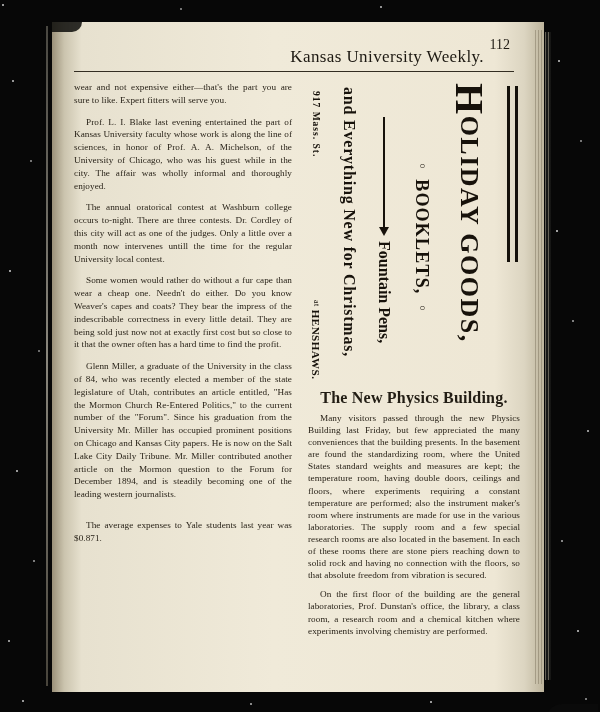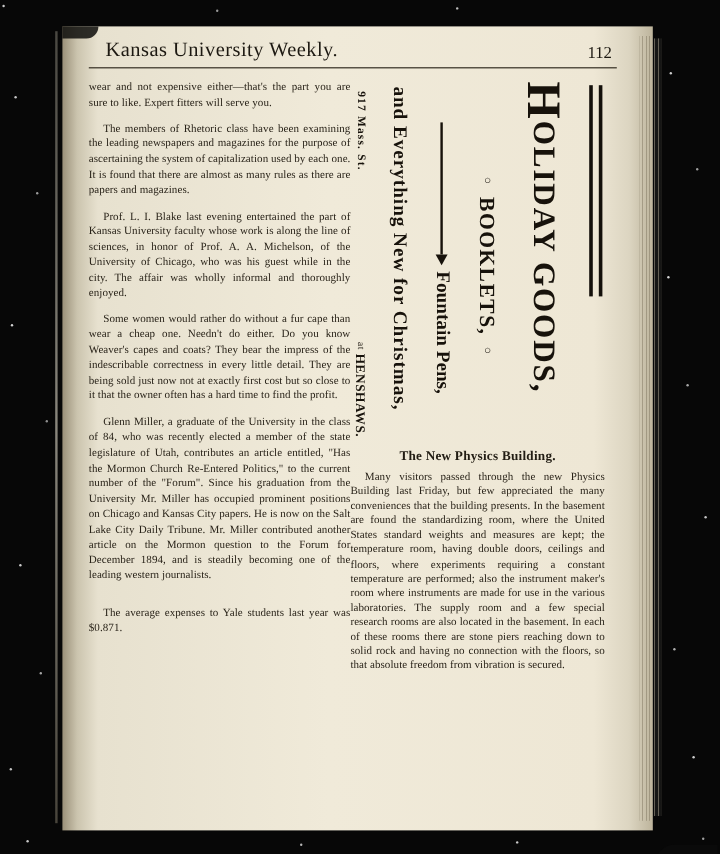--- a/index.html
+++ b/index.html
@@ -37,26 +37,26 @@
     color:#241f17;
   }
   .page::after {
     content:""; position:absolute; right:0; top:8px; bottom:8px; width:11px;
     background:repeating-linear-gradient(90deg,rgba(255,255,255,0) 0 2px,rgba(118,108,87,.45) 2px 3px);
     pointer-events:none;
   }
   .corner-top-left { position:absolute; left:0; top:0; width:30px; height:10px; background:#0d0d0b; border-radius:0 0 12px 0; opacity:.85; }
   .corner-notch { position:absolute; left:494px; top:682px; width:52px; height:30px; background:#0a0a0a; border-radius:16px 0 0 0; }
 
-  .masthead-row { position:relative; padding:10px 60px 0 20px; text-align:left;margin-left:16px; }
+  .masthead-row { position:relative; padding:25px 60px 0 20px; text-align:right;margin-left:16px; }
   .masthead { font-size:17px; letter-spacing:.4px; color:#1d1912; }
   .page-number { position:absolute; top:15px; right:34px; font-size:14px; color:#1d1912; }
   .head-rule { border-top:1.5px solid #332d22; margin:4px 30px 9px 22px; }
 
-  .columns { display:flex; padding:0 24px 0 22px; }
+  .columns { display:flex; gap:16px; padding:0 24px 0 22px; }
   .col-left { width:218px; }
   .col-right { width:212px; }
 
   .body-text {
     font-size:9.2px; line-height:12.8px; text-align:justify; text-indent:12px;
     margin-bottom:9px; color:#292319; letter-spacing:.05px;
   }
   .no-indent { text-indent:0; }
   .yale-note { margin-top:18px; }
   .col-right .body-text { line-height:12.1px; margin-bottom:7px; }
@@ -78,21 +78,21 @@
   }
   .ad-pens { font-size:16px; font-weight:bold; }
   .col-booklets { padding-top:70px; }
   .ad-booklets { font-size:18px; font-weight:bold; letter-spacing:1.2px; }
   .orn { font-size:10px; font-weight:normal; margin-inline:7px; }
   .ad-holiday { font-size:26px; font-weight:bold; letter-spacing:1.5px; line-height:1; }
   .holiday-initial { font-size:40px; }
   .ad-rule { width:11px; height:176px; margin-top:3px; border-left:3px solid #14100a; border-right:3px solid #14100a; }
 
   .article-heading {
-    font-size:11px; font-weight:bold; text-align:center; letter-spacing:.2px;
+    font-size:16px; font-weight:bold; text-align:center; letter-spacing:.2px;
     margin:4px 0 5px; color:#221d14;
   }
 </style>
 </head>
 <body>
 
 <div class="scan">
   <div class="speckles"></div>
   <div class="opposite-page-edge"></div>
   <div class="fore-edge"></div>
@@ -103,22 +103,22 @@
     <div class="masthead-row">
       <div class="masthead">Kansas University Weekly.</div>
       <div class="page-number">112</div>
     </div>
     <div class="head-rule"></div>
 
     <div class="columns">
 
       <div class="col-left">
         <p class="body-text no-indent">wear and not expensive either—that's the part you are sure to like.  Expert fitters will serve you.</p>
-        <p class="body-text">The members of Rhetoric class have been examining the leading newspapers and magazines for the purpose of ascertaining the system of capitalization used by each one.  It is found that there are almost as many rules as there are papers and magazines.</p>
         <p class="body-text">Prof. L. I. Blake last evening entertained the part of Kansas University faculty whose work is along the line of sciences, in honor of Prof. A. A. Michelson, of the University of Chicago, who was his guest while in the city.  The affair was wholly informal and thoroughly enjoyed.</p>
+        <p class="body-text">The annual oratorical contest at Washburn college occurs to-night.  There are three contests.  Dr. Cordley of this city will act as one of the judges.  Only a little over a month now intervenes untill the time for the regular University local contest.</p>
         <p class="body-text">Some women would rather do without a fur cape than wear a cheap one.  Needn't do either.  Do you know Weaver's capes and coats? They bear the impress of the indescribable correctness in every little detail.  They are being sold just now not at exactly first cost but so close to it that the owner often has a hard time to find the profit.</p>
         <p class="body-text">Glenn Miller, a graduate of the University in the class of 84, who was recently elected a member of the state legislature of Utah, contributes an article entitled, "Has the Mormon Church Re-Entered Politics," to the current number of the "Forum".  Since his graduation from the University Mr. Miller has occupied prominent positions on Chicago and Kansas City papers.  He is now on the Salt Lake City Daily Tribune.  Mr. Miller contributed another article on the Mormon question to the Forum for December 1894, and is steadily becoming one of the leading western journalists.</p>
         <p class="body-text yale-note">The average expenses to Yale students last year was $0.871.</p>
       </div>
 
       <div class="col-right">
 
         <div class="ad">
           <div class="ad-col col-address">
             <div class="vt ad-address">917 Mass. St.</div>
@@ -136,20 +136,21 @@
             <div class="vt ad-booklets"><span class="orn">○</span><span>BOOKLETS,</span><span class="orn">○</span></div>
           </div>
 
           <div class="vt ad-holiday"><span class="holiday-initial">H</span><span>OLIDAY GOODS,</span></div>
 
           <div class="ad-rule"></div>
         </div>
 
         <div class="article-heading">The New Physics Building.</div>
         <p class="body-text">Many visitors passed through the new Physics Building last Friday, but few appreciated the many conveniences that the building presents. In the basement are found the standardizing room, where the United States standard weights and measures are kept; the temperature room, having double doors, ceilings and floors, where experiments requiring a constant temperature are performed; also the instrument maker's room where instruments are made for use in the various laboratories.  The supply room and a few special research rooms are also located in the basement.  In each of these rooms there are stone piers reaching down to solid rock and having no connection with the floors, so that absolute freedom from vibration is secured.</p>
+        <p class="body-text">On the first floor of the building are the general laboratories, Prof. Dunstan's office, the library, a class room, a research room and a chemical kitchen where experiments involving chemistry are performed.</p>
       </div>
 
     </div>
 
     <div class="corner-notch"></div>
 
   </div>
 </div>
 
 </body></html>

